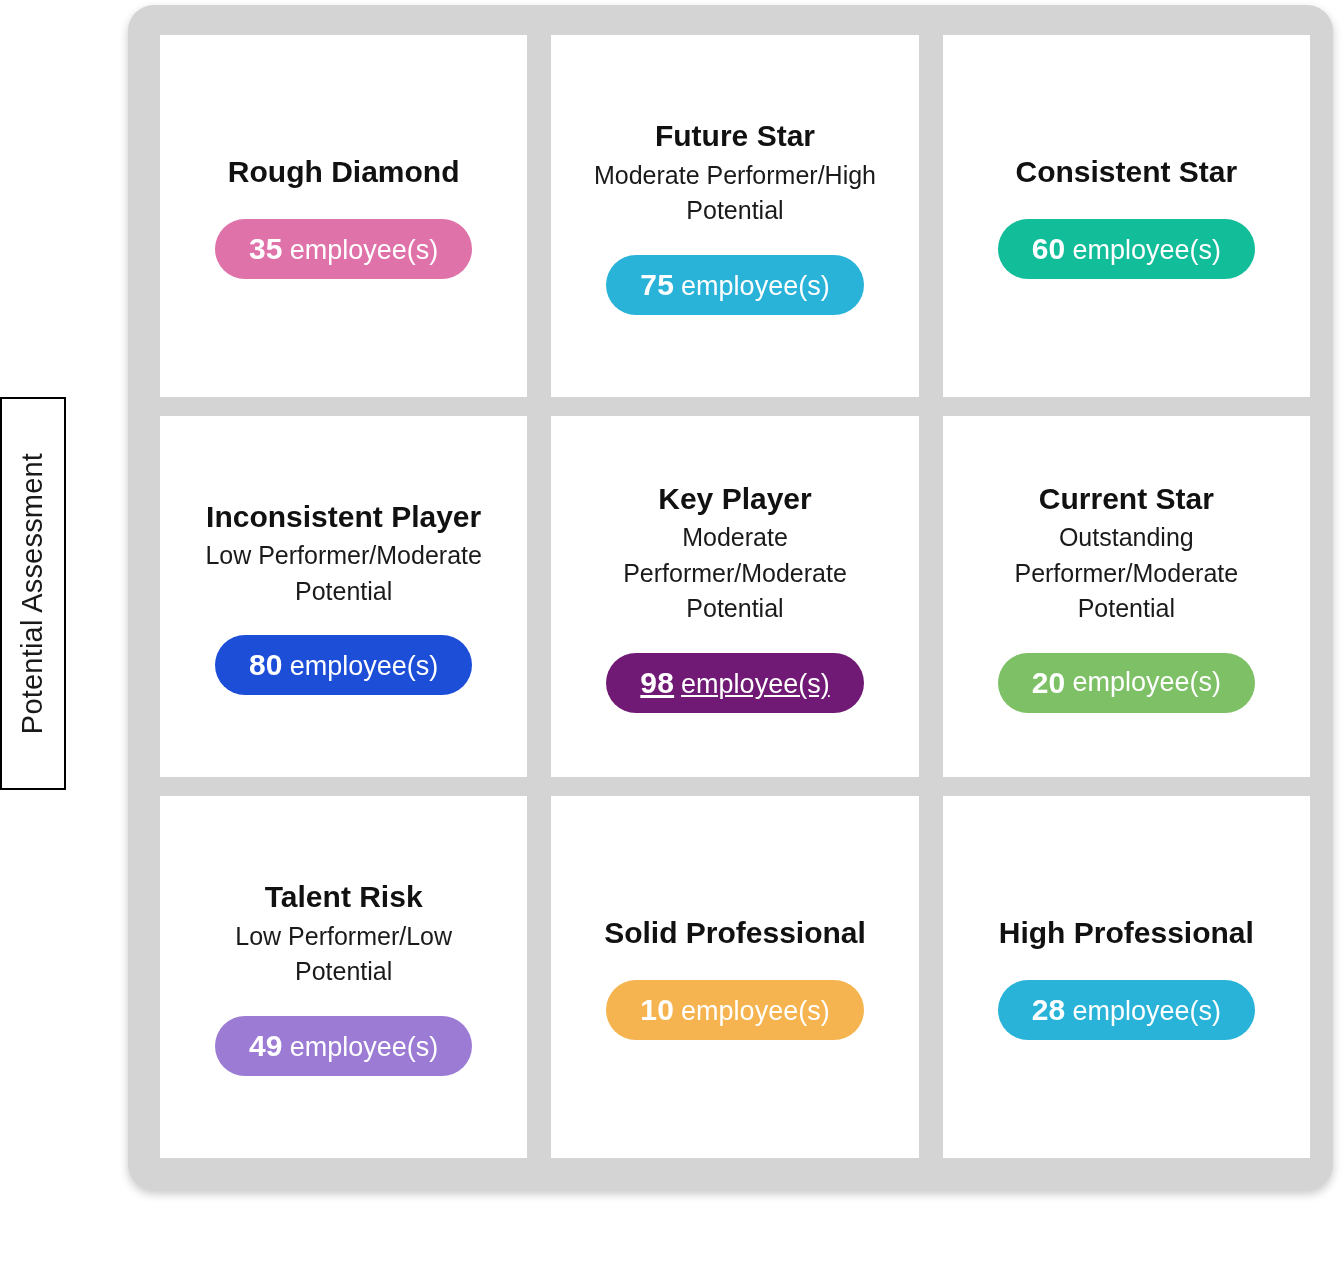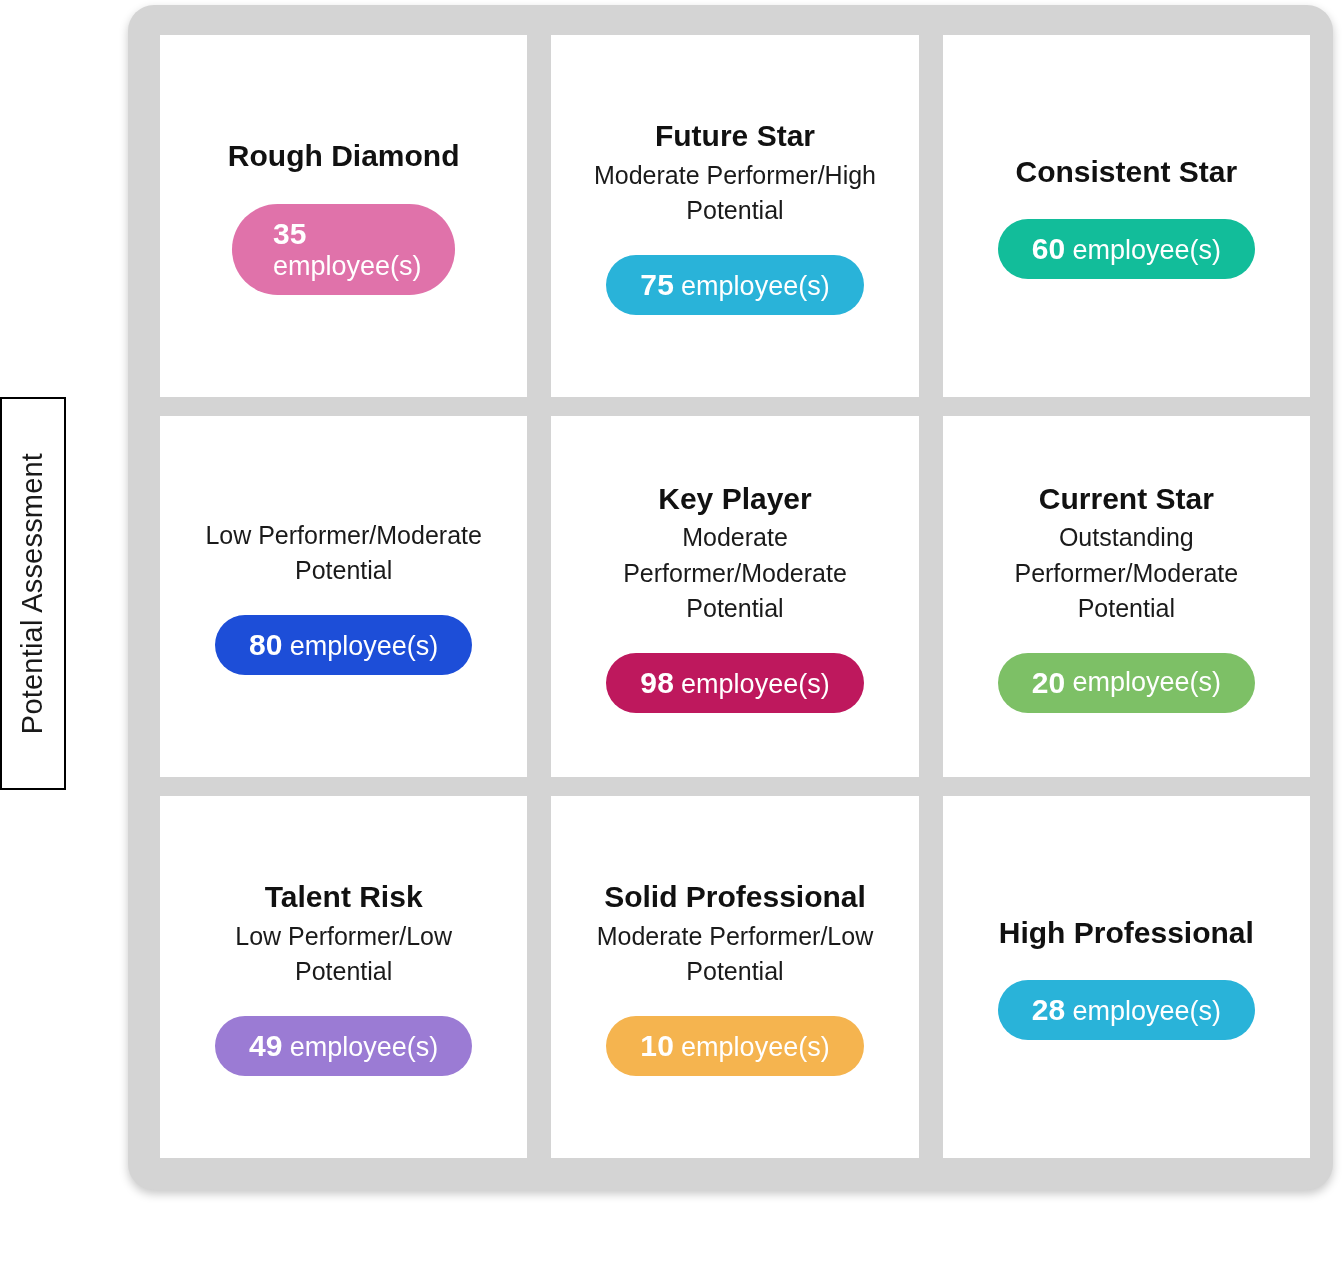--- a/index.html
+++ b/index.html
@@ -132,51 +132,52 @@
   <div class="axis-label">
     <div class="axis-label-inner">
       <span class="axis-label-text">Potential Assessment</span>
     </div>
   </div>
 
   <div class="board">
     <div class="grid" id="grid">
         <div class="cell">
           <div class="cell-title">Rough Diamond</div>
-          <div class="pill" style="background: rgb(224, 114, 170); flex-direction: column;">
+          <div class="pill" style="background: rgb(224, 114, 170);">
             <span class="pill-count">35</span>
             <span class="pill-unit">employee(s)</span>
           </div>
         </div>
         <div class="cell">
           <div class="cell-title">Future Star</div>
           <div class="cell-subtitle">Moderate Performer/High Potential</div>
           <div class="pill" style="background: rgb(41, 179, 217);">
             <span class="pill-count">75</span>
             <span class="pill-unit">employee(s)</span>
           </div>
         </div>
         <div class="cell">
           <div class="cell-title">Consistent Star</div>
           <div class="pill" style="background: rgb(18, 189, 154);">
             <span class="pill-count">60</span>
             <span class="pill-unit">employee(s)</span>
           </div>
         </div>
         <div class="cell">
+          <div class="cell-title">Inconsistent Player</div>
           <div class="cell-subtitle">Low Performer/Moderate Potential</div>
           <div class="pill" style="background: #1d4ed8;">
             <span class="pill-count">80</span>
             <span class="pill-unit">employee(s)</span>
           </div>
         </div>
         <div class="cell">
           <div class="cell-title">Key Player</div>
           <div class="cell-subtitle">Moderate Performer/Moderate Potential</div>
-          <div class="pill" style="background: #be185d;">
+          <div class="pill" style="background: #701a75; text-decoration: underline;">
             <span class="pill-count">98</span>
             <span class="pill-unit">employee(s)</span>
           </div>
         </div>
         <div class="cell">
           <div class="cell-title">Current Star</div>
           <div class="cell-subtitle">Outstanding Performer/Moderate Potential</div>
           <div class="pill" style="background: rgb(125, 192, 102); align-items: center;">
             <span class="pill-count">20</span>
             <span class="pill-unit">employee(s)</span>
@@ -185,21 +186,20 @@
         <div class="cell">
           <div class="cell-title">Talent Risk</div>
           <div class="cell-subtitle">Low Performer/Low Potential</div>
           <div class="pill" style="background: rgb(155, 123, 212);">
             <span class="pill-count">49</span>
             <span class="pill-unit">employee(s)</span>
           </div>
         </div>
         <div class="cell">
           <div class="cell-title">Solid Professional</div>
-          <div class="cell-subtitle">Moderate Performer/Low Potential</div>
           <div class="pill" style="background: rgb(245, 180, 79);">
             <span class="pill-count">10</span>
             <span class="pill-unit">employee(s)</span>
           </div>
         </div>
         <div class="cell">
           <div class="cell-title">High Professional</div>
           <div class="pill" style="background: rgb(41, 179, 217); text-align: right;">
             <span class="pill-count">28</span>
             <span class="pill-unit">employee(s)</span>

